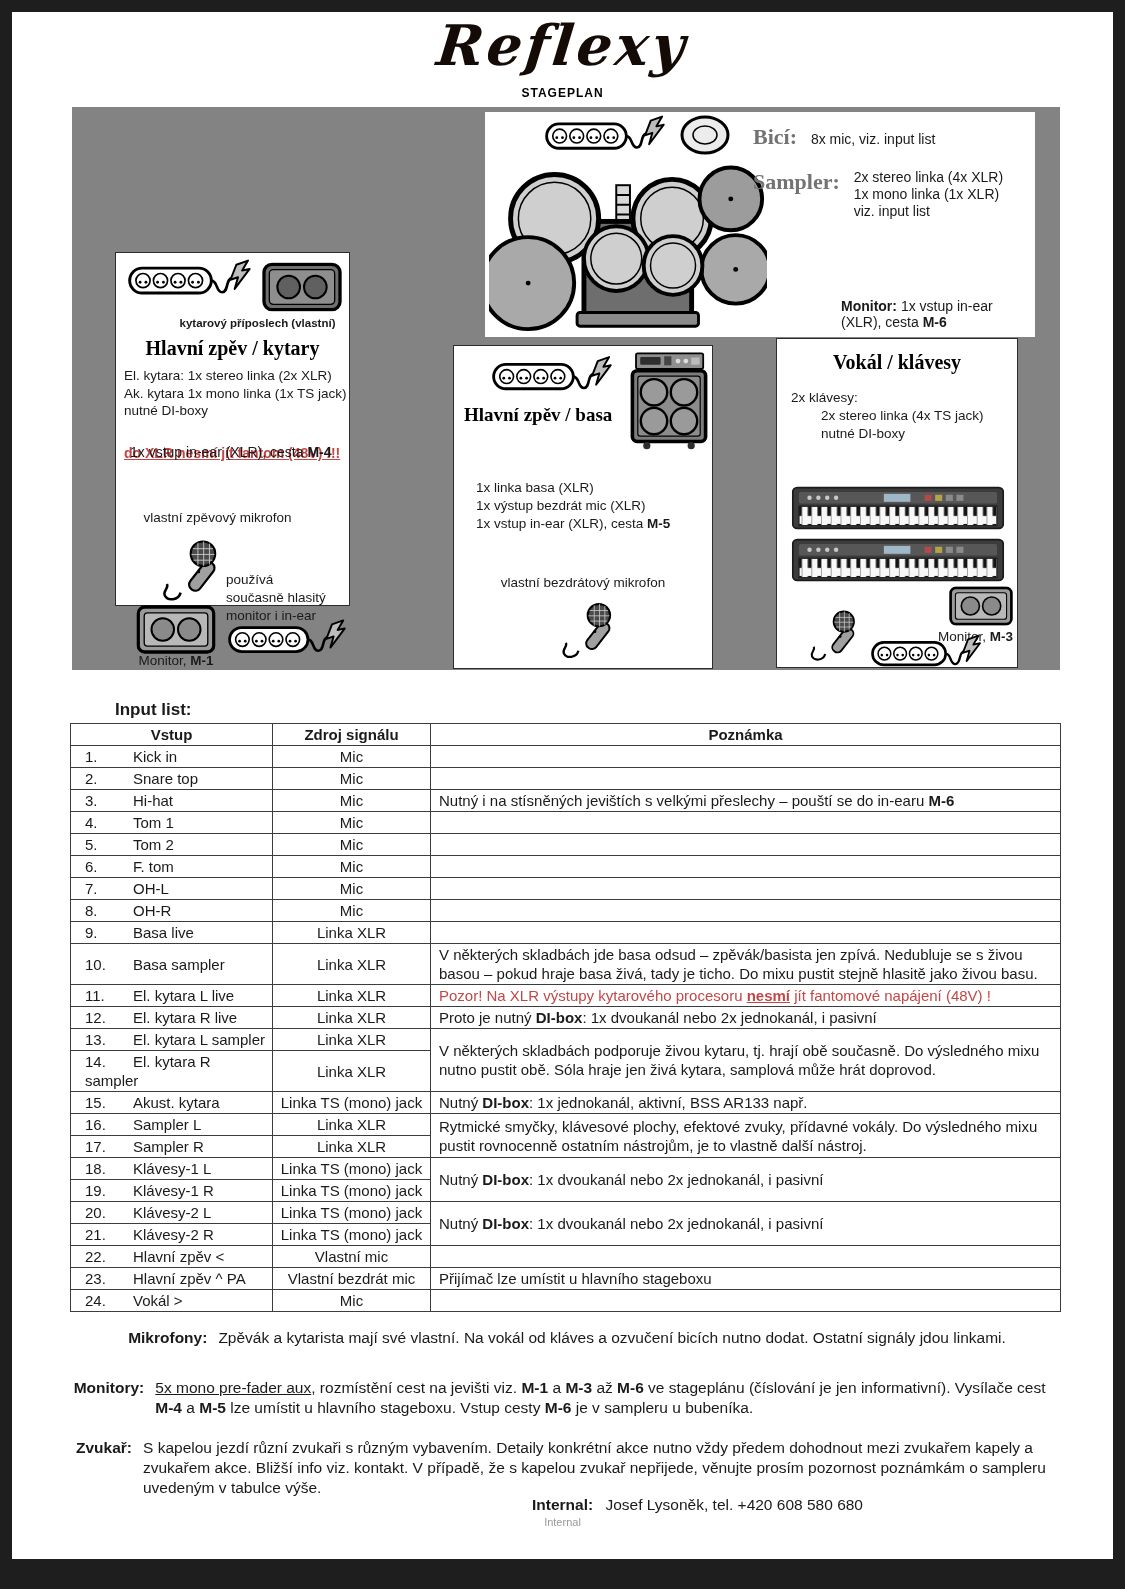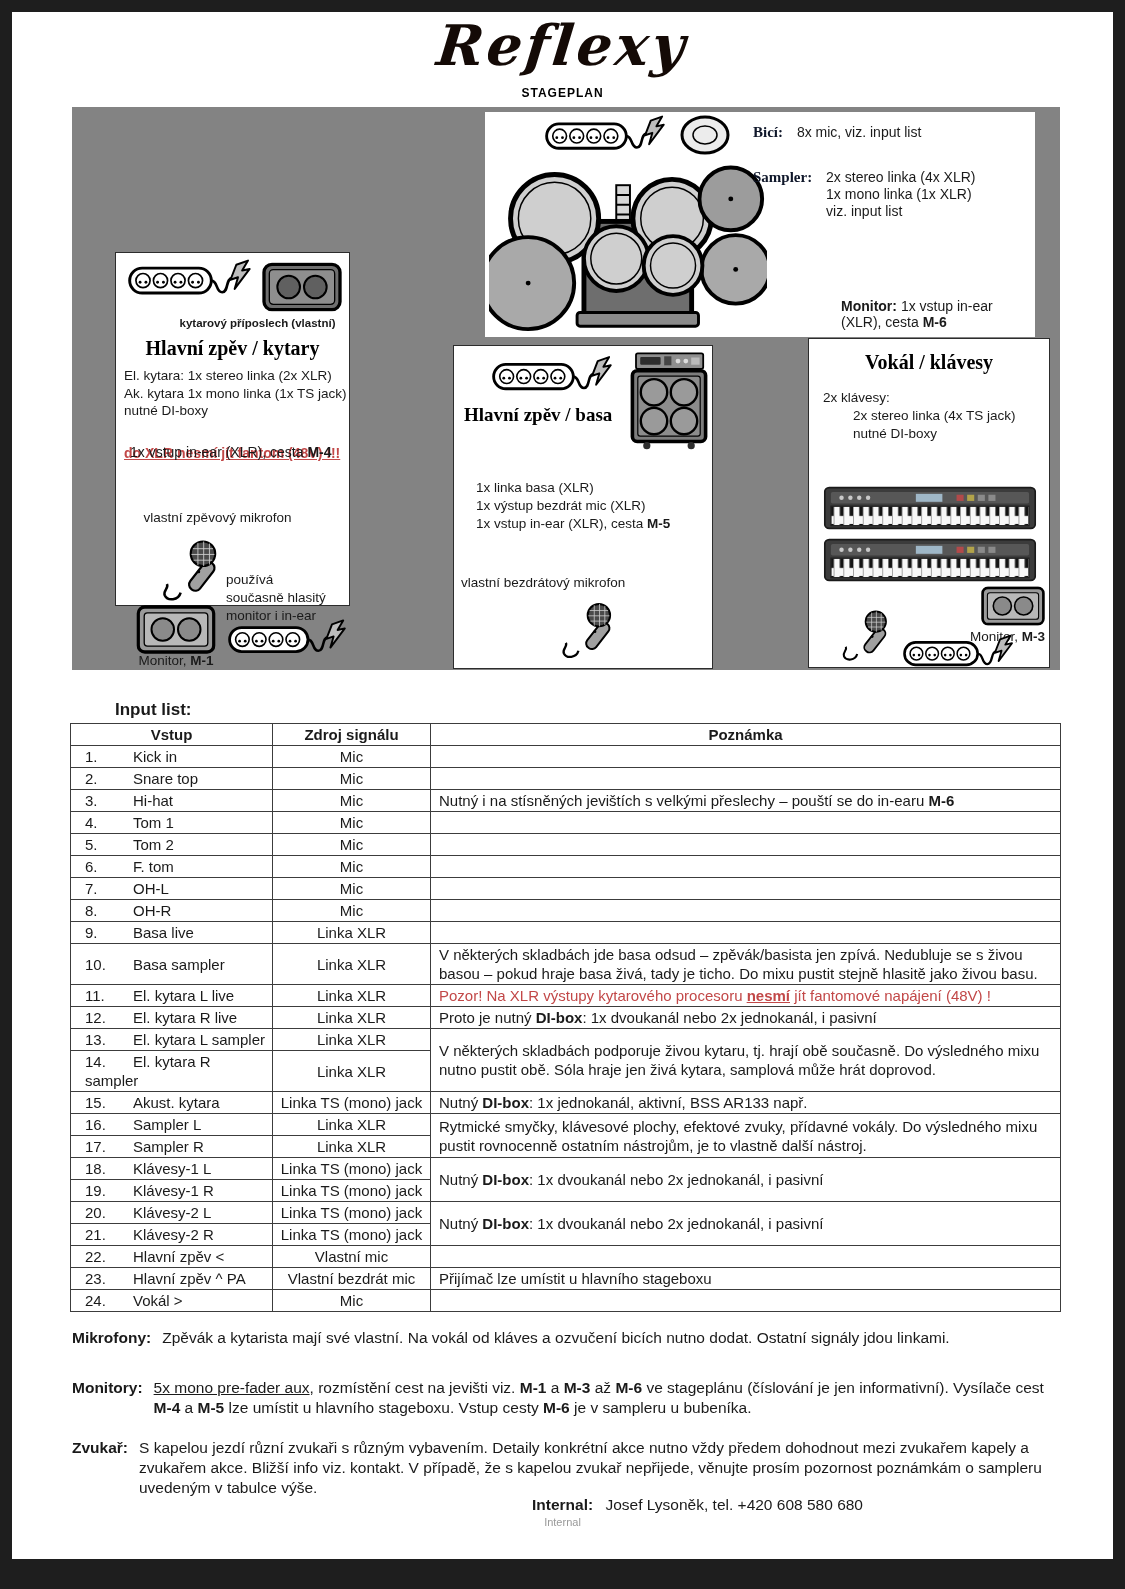--- a/index.html
+++ b/index.html
@@ -11,21 +11,21 @@
           font-family:"DejaVu Serif",serif; font-style:italic; font-weight:bold;
           font-size:56px; letter-spacing:3px; color:#140a06; transform:skewX(-6deg); }
   .doc-title { position:absolute; top:74px; left:0; right:0; text-align:center;
                font-weight:bold; font-size:12px; letter-spacing:1px; color:#000; }
 
   .stage { position:absolute; left:60px; top:95px; width:988px; height:563px; background:#838383; }
   .wbox { position:absolute; background:#fff; }
   .bordered { border:1px solid #2c2c2c; }
 
   .boxtitle { font-family:"Liberation Serif",serif; font-weight:bold; font-size:20px; color:#000; }
-  .seriflabel { font-family:"Liberation Serif",serif; font-weight:bold; font-size:15px; color:#0f172a; }
+  .seriflabel { font-family:"Liberation Serif",serif; font-weight:bold; font-size:22px; color:#737373; }
   .small { font-size:13.5px; line-height:17.5px; }
   .abs { position:absolute; }
 
   
   .db-power   { left:60px;  top:2px;   width:122px; height:45px; }
   .db-cymbal  { left:194px; top:2px;   width:52px;  height:44px; }
   .db-drums   { left:4px;   top:36px;  width:278px; height:186px; }
   .db-bici    { left:268px; top:12px;  font-size:14px; }
   .db-sampler { left:268px; top:57px;  font-size:14px; }
   .db-monitor { left:356px; top:186px; font-size:14px; }
@@ -45,21 +45,21 @@
   .gb-uses   { left:110px; top:318px; line-height:18px; }
   .gb-mon    { left:20px;  top:352px; width:80px; height:49px; }
   .gb-moncap { left:6px;   top:400px; width:108px; text-align:center; font-size:13.5px; }
   .gb-power2 { left:112px; top:364px; width:120px; height:46px; }
 
   
   .bb-power  { left:38px;  top:8px;   width:122px; height:46px; }
   .bb-amp    { left:176px; top:5px;   width:78px;  height:100px; }
   .bb-title  { left:10px;  top:58px;  font-size:19px; }
   .bb-lines  { left:22px;  top:133px; line-height:18px; font-size:13.5px; }
-  .bb-ownmic { left:7px; right:0; top:228px; }
+  .bb-ownmic { left:0; right:0; top:228px; text-align:center; }
   .bb-mic    { left:100px; top:252px; width:66px; height:66px; }
 
   
   .kb-title  { top:12px; left:0; right:0; text-align:center; }
   .kb-l1     { left:14px; top:50px; }
   .kb-l2     { left:44px; top:68px; }
   .kb-l3     { left:44px; top:86px; }
   .kbd1      { left:8px;  top:146px; width:226px; height:46px; }
   .kbd2      { left:8px;  top:198px; width:226px; height:46px; }
   .kb-mon    { left:172px; top:246px; width:64px; height:42px; }
@@ -72,21 +72,21 @@
   .il-heading { font-weight:bold; font-size:17px; margin-left:45px; margin-bottom:3px; }
   table { border-collapse:collapse; width:100%; table-layout:fixed; }
   th, td { border:1px solid #3c3c3c; font-size:15px; padding:1px 6px; line-height:19px; }
   th { font-weight:bold; text-align:center; height:22px; }
   td.c-num { padding-left:14px; }
   td.c-num .num { display:inline-block; width:48px; }
   td.c-src { text-align:center; }
   td.c-note { padding:1px 8px; }
 
   
-  .bnote { position:absolute; left:60px; width:990px; display:flex; gap:11px; font-size:15.5px; line-height:20px; }
+  .bnote { position:absolute; left:60px; width:990px; display:flex; gap:11px; font-size:15.5px; line-height:20px;justify-content:center; }
   .bnote .plabel { font-weight:bold; white-space:nowrap; }
   .n-mik { top:1316px; }
   .n-mon { top:1366px; }
   .n-zvu { top:1426px; }
   .kontakt { position:absolute; left:520px; top:1484px; font-size:15.5px; }
   .kontakt .plabel { font-weight:bold; margin-right:8px; }
   .internal { position:absolute; left:0; right:0; top:1504px; text-align:center; color:#999; font-size:11px; }
 
   .sb { font-weight:bold; }
   .si { }
@@ -275,21 +275,21 @@
         <span>1x linka basa (XLR)</span><br>
         <span>1x výstup bezdrát mic (XLR)</span><br>
         <span><span>1x vstup in-ear (XLR), cesta </span><span class="sb">M-5</span></span>
       </div>
       <div class="abs bb-ownmic small">vlastní bezdrátový mikrofon</div>
       <svg class="abs bb-mic" viewBox="0 0 100 100">
           <use href="#sym-mic"></use>
         </svg>
     </div>
 
-    <div class="wbox bordered" style="left:736px; top:231px; width:242px; height:330px;">
+    <div class="wbox bordered" style="left:704px; top:231px; width:242px; height:330px;">
       <div class="abs kb-title boxtitle">Vokál / klávesy</div>
       <div class="abs kb-l1 small">2x klávesy:</div>
       <div class="abs kb-l2 small">2x stereo linka (4x TS jack)</div>
       <div class="abs kb-l3 small">nutné DI-boxy</div>
       <svg class="abs kbd1" viewBox="0 0 240 52">
           <use href="#sym-keyboard"></use>
         </svg>
       <svg class="abs kbd2" viewBox="0 0 240 52">
           <use href="#sym-keyboard"></use>
         </svg>

